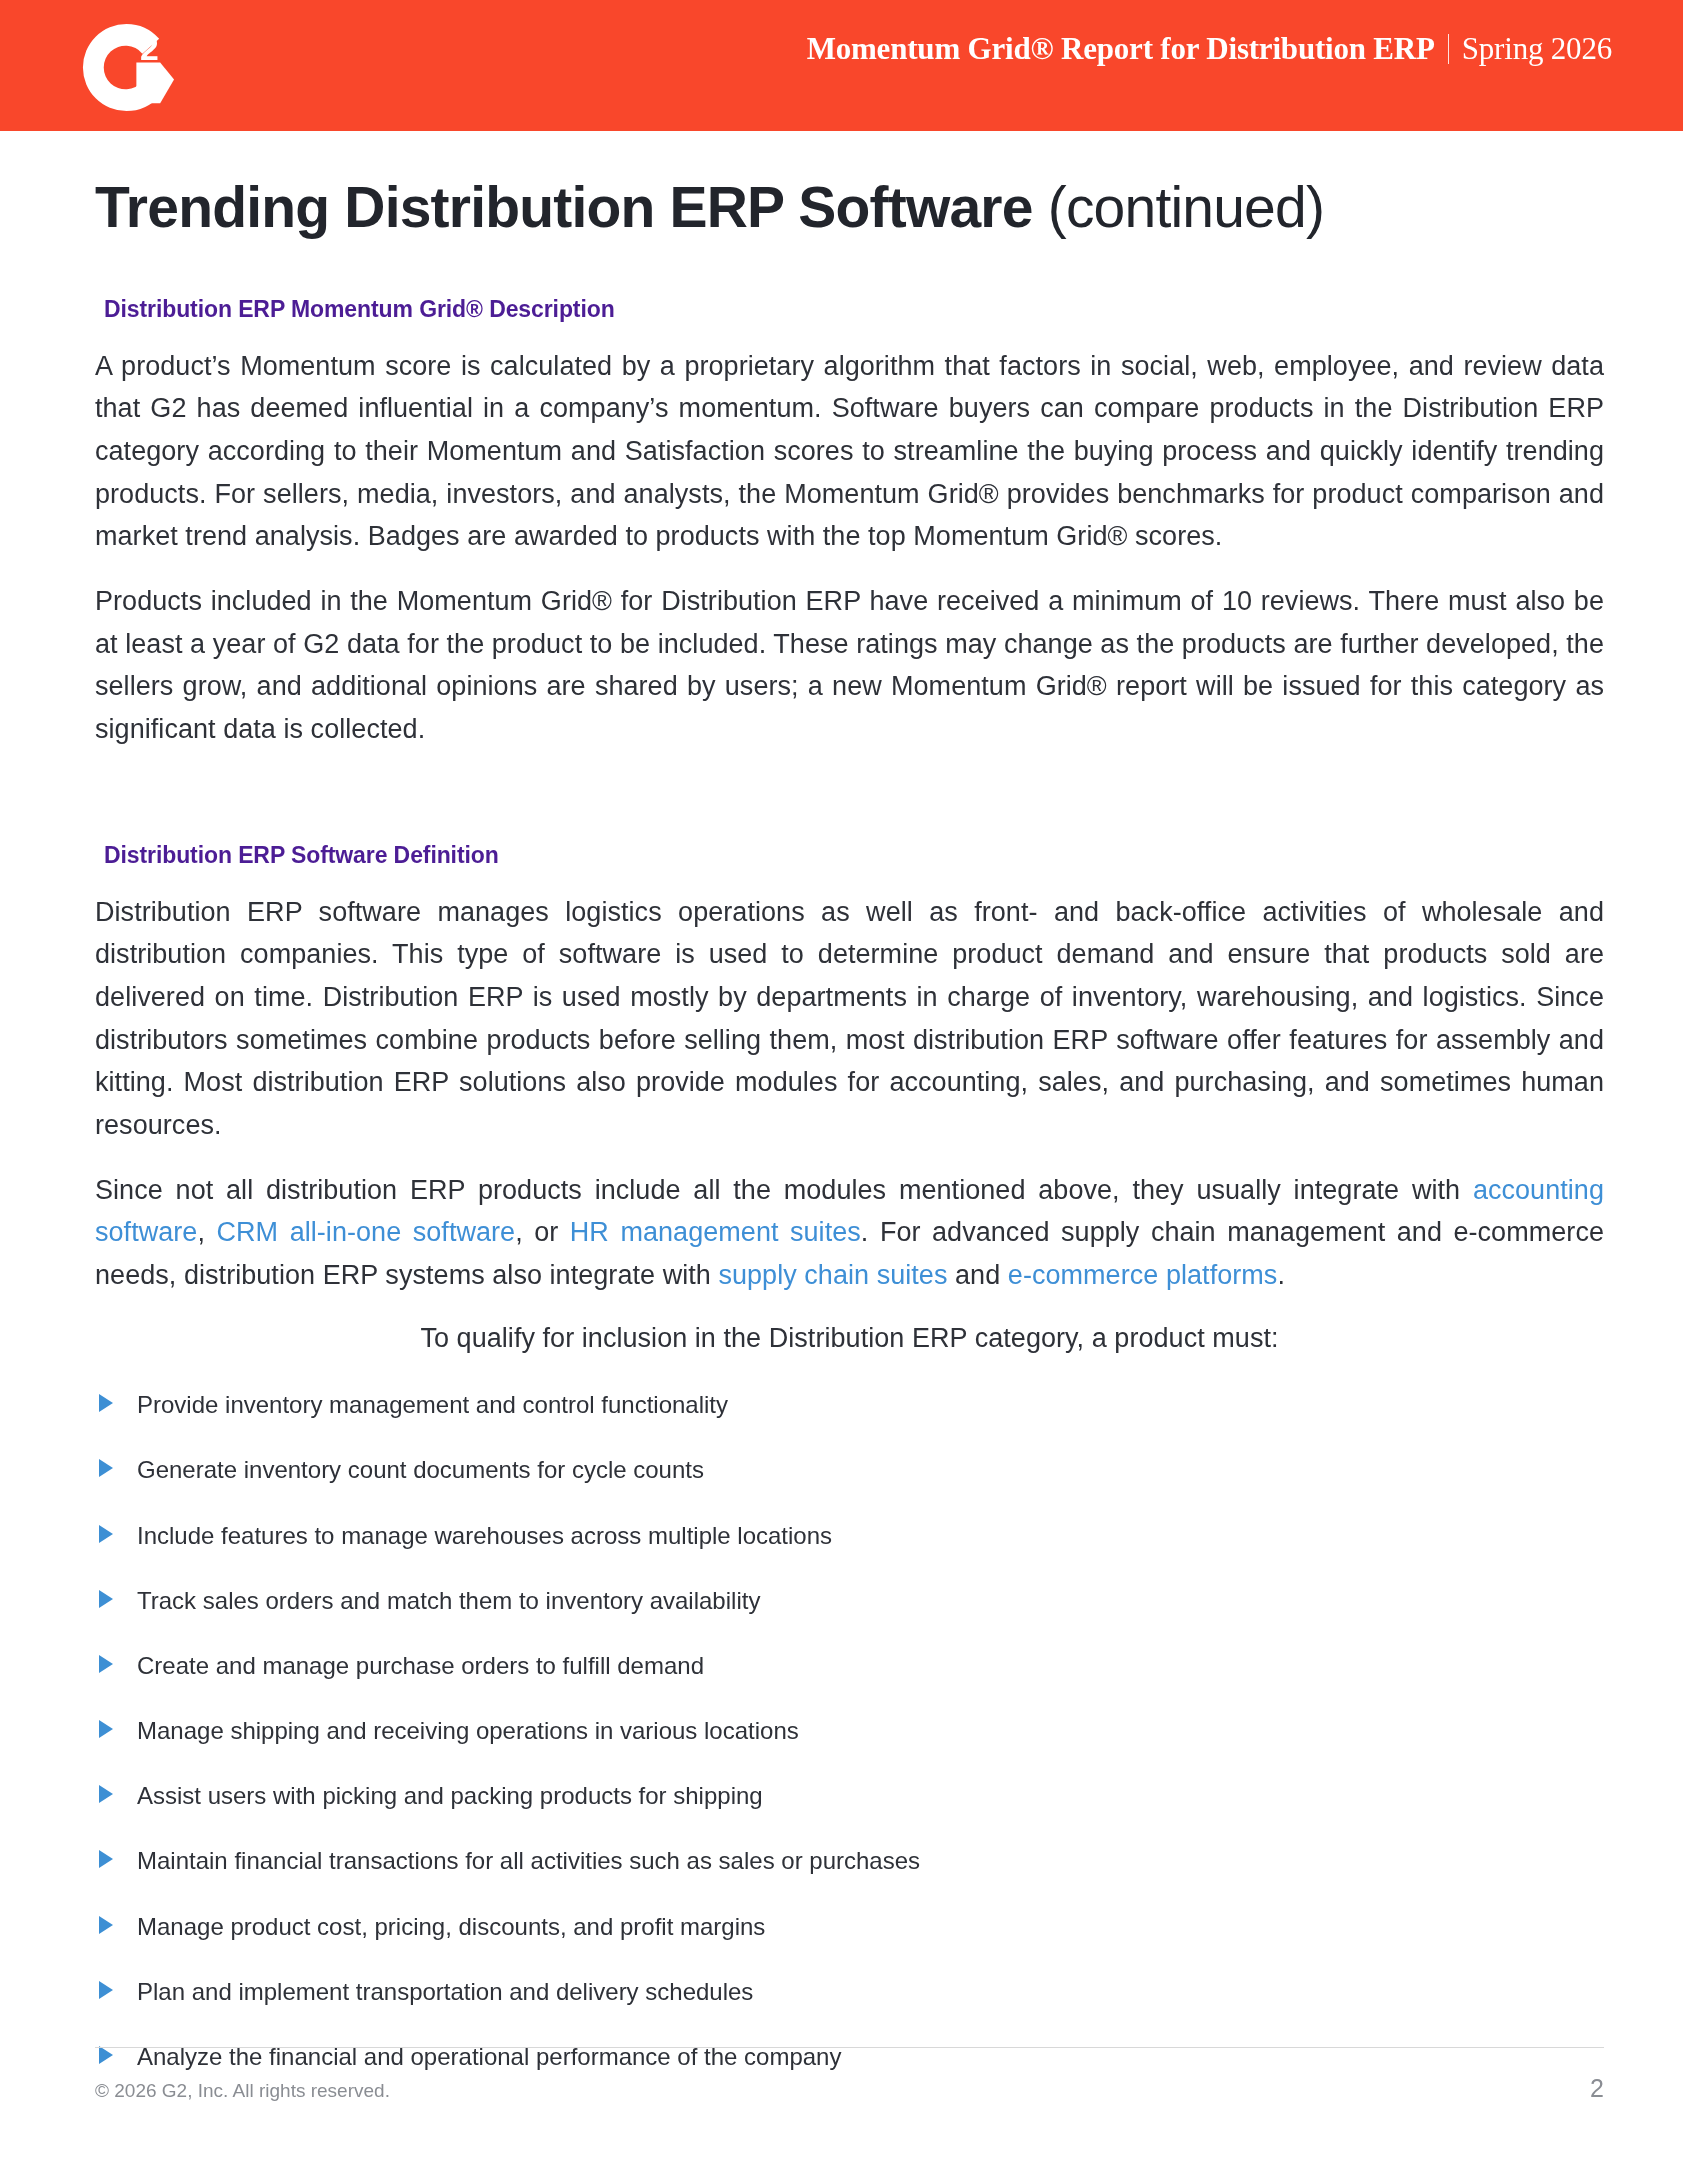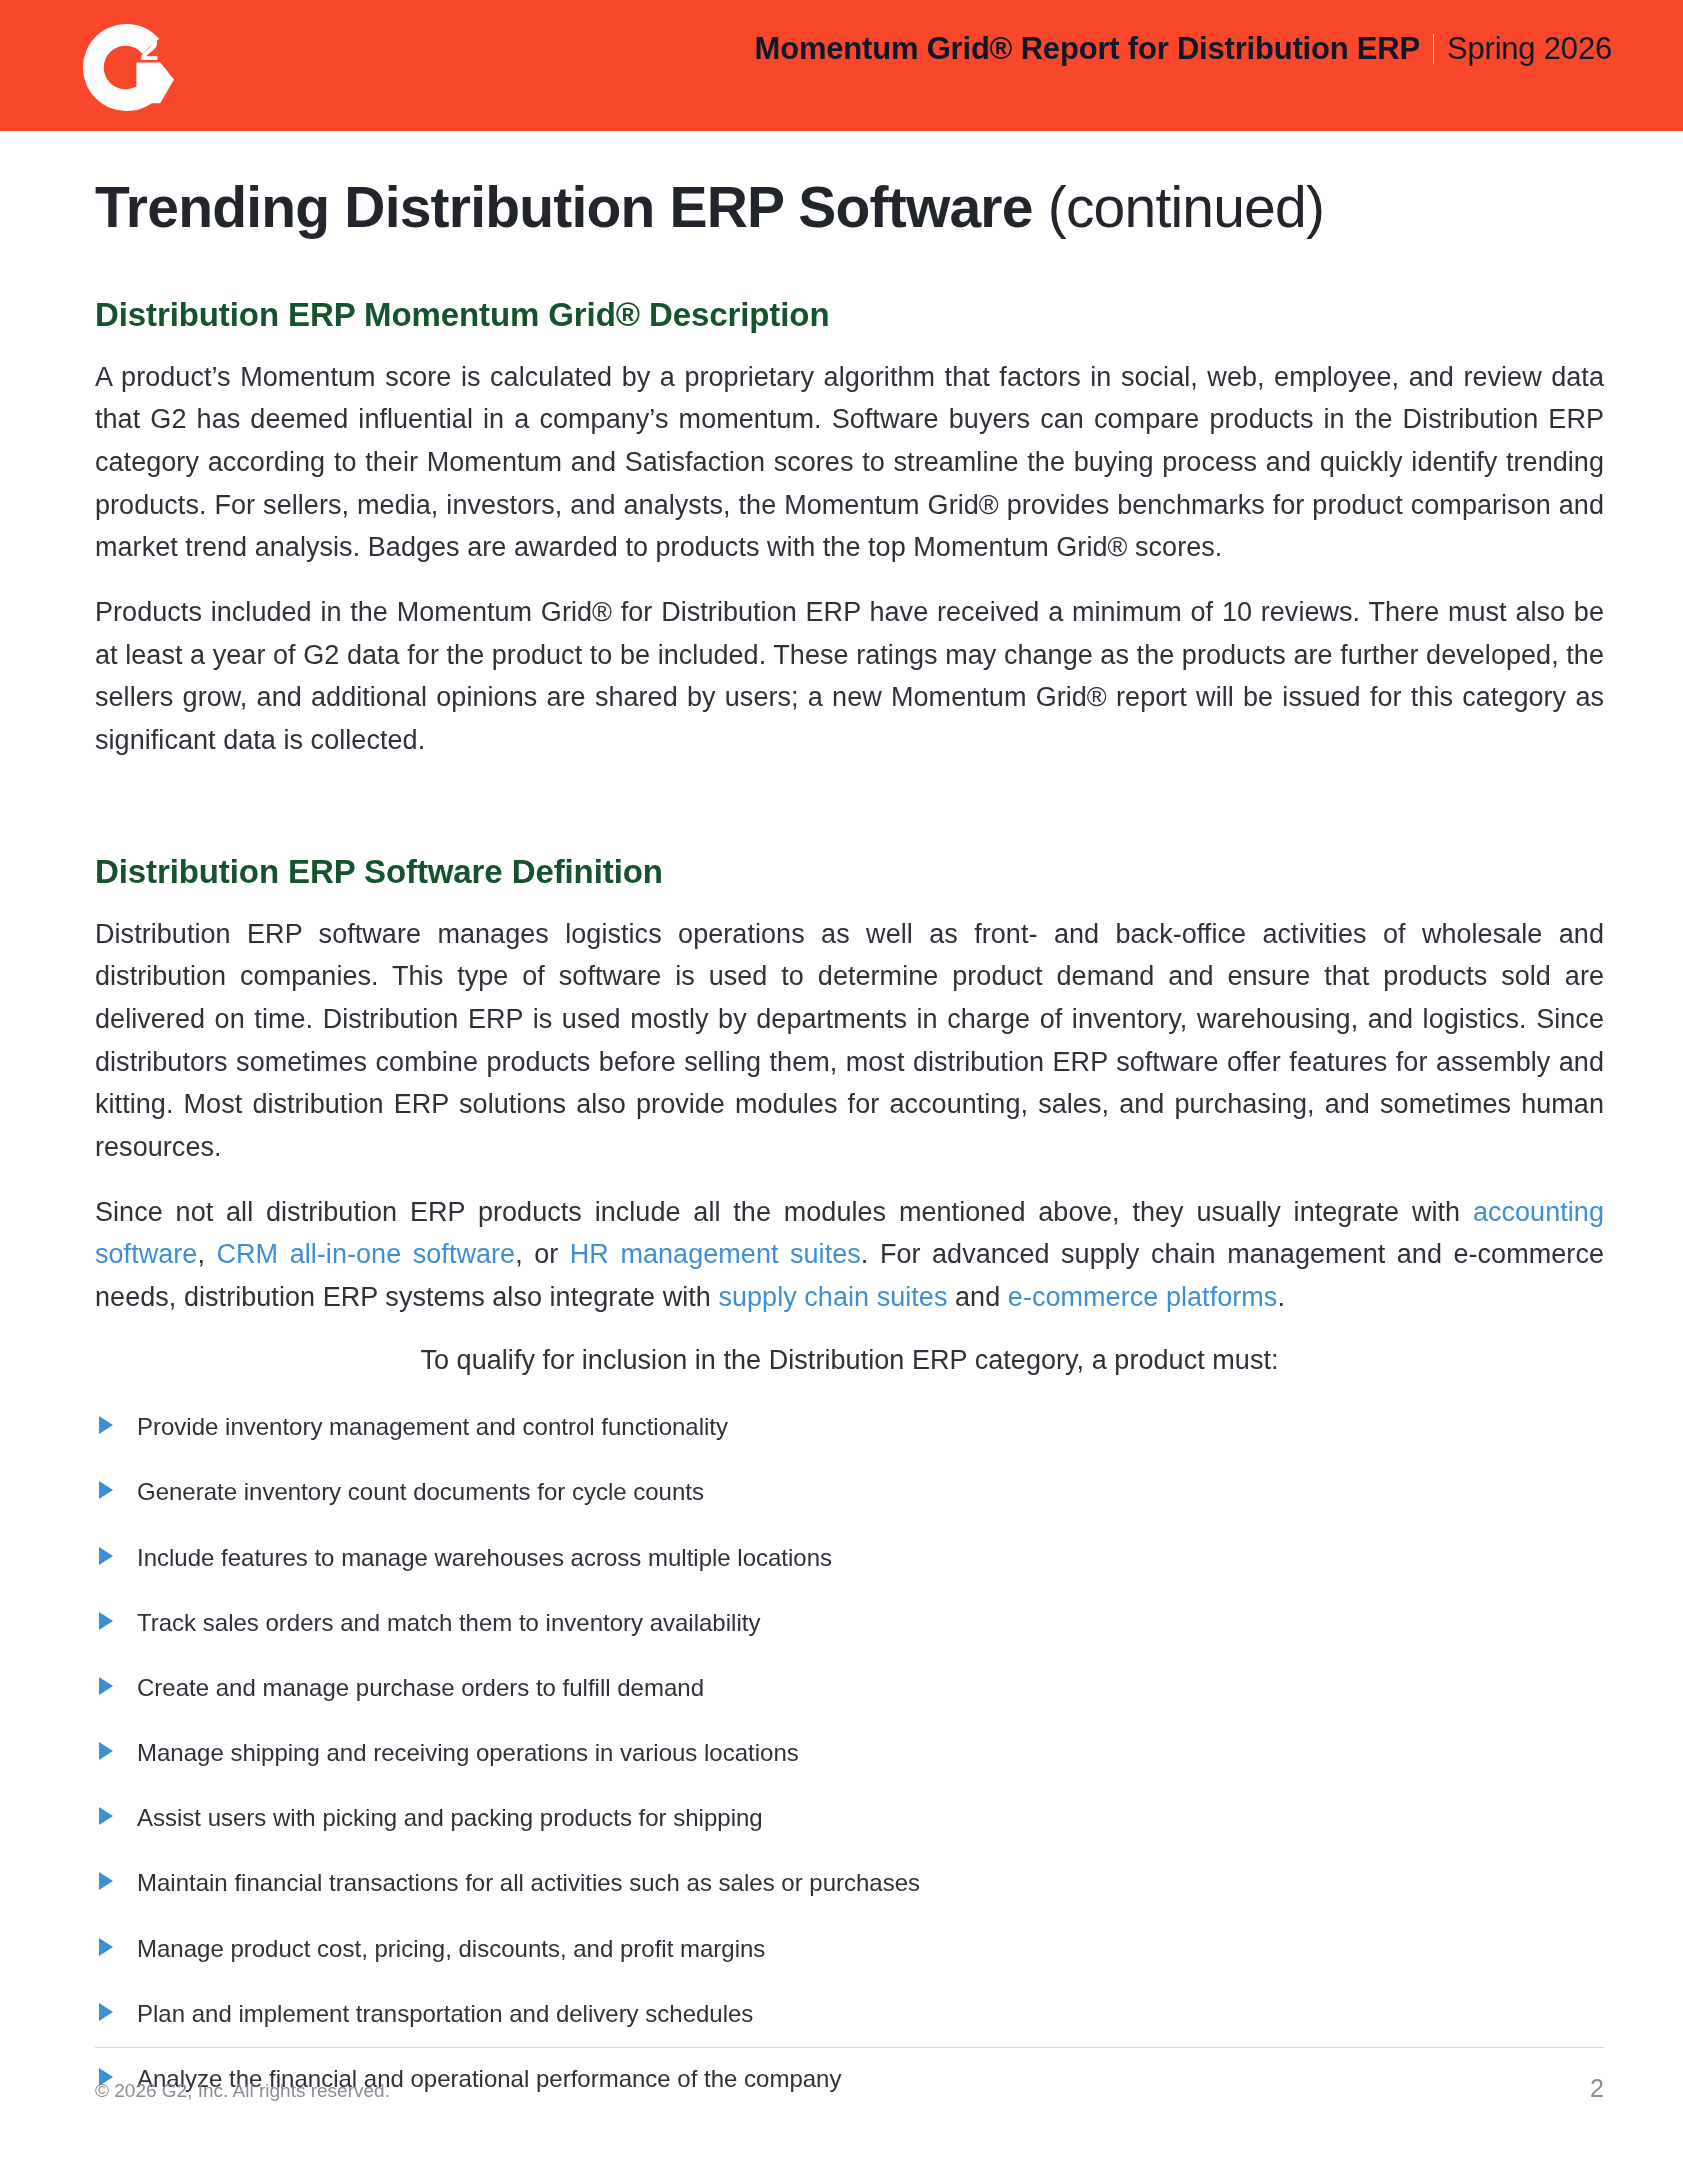--- a/index.html
+++ b/index.html
@@ -39,21 +39,22 @@
   .header-title {
     position: absolute;
     right: 71px;
     top: 0;
     height: 98px;
     display: flex;
     align-items: center;
     white-space: nowrap;
     font-size: 31px;
     letter-spacing: -0.2px;
-    color: #0f172a;
+    color: #ffffff;
+    font-family: Liberation Serif, serif;
   }
   .header-title .bold { font-weight: bold; }
   .header-title .pipe {
     display: inline-block;
     width: 1px;
     height: 30px;
     background: rgba(255,255,255,0.85);
     margin: 0 13px;
     vertical-align: -5px;
   }
@@ -81,24 +82,24 @@
     color: #22252c;
     letter-spacing: -0.8px;
     line-height: 1.1;
   }
   h1.page-title .cont {
     font-weight: 300;
     color: #22252c;
   }
 
   h2.section-heading {
-    margin: 57px 0 0 0;
-    font-size: 33px;
+    margin: 57px 0 0 9px;
+    font-size: 23px;
     font-weight: bold;
-    color: #14532d;
+    color: #4c1d95;
     letter-spacing: -0.1px;
   }
   h2.section-heading.second {
     margin-top: 91px;
   }
 
   p.body-text {
     margin: 22px 0 0 0;
     font-size: 27px;
     line-height: 1.58;

